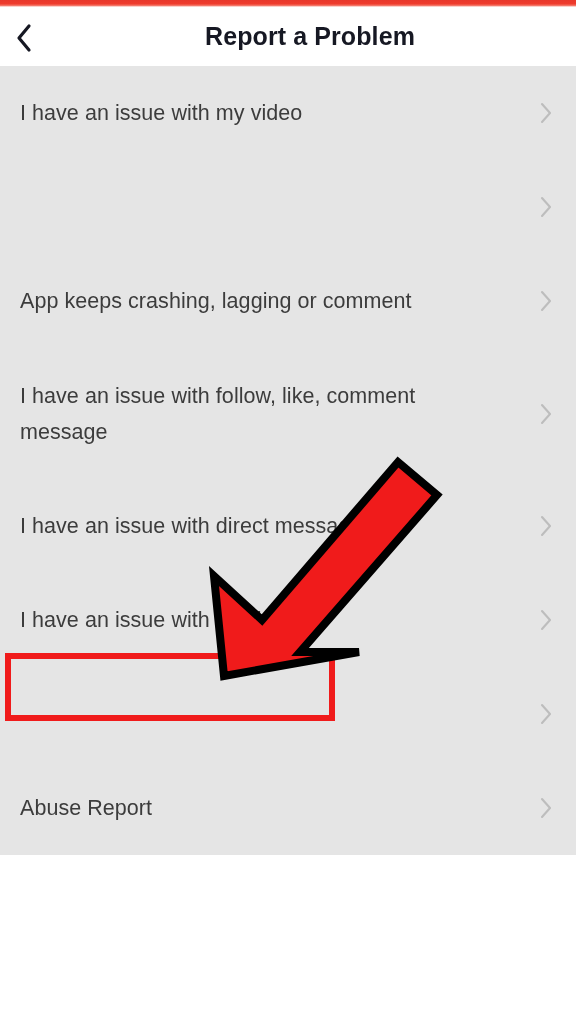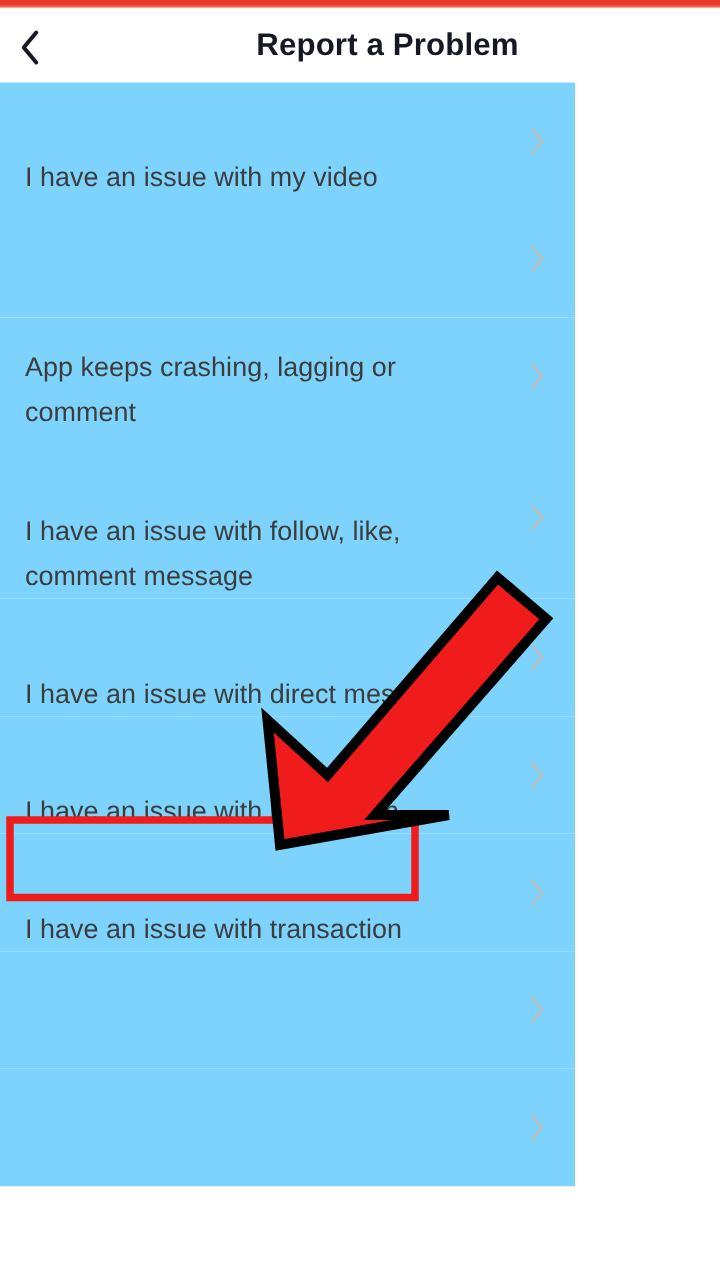--- a/index.html
+++ b/index.html
@@ -72,26 +72,26 @@
   
   .list {
     position: absolute;
     top: 66px;
     left: 0;
     width: 576px;
   }
   .list-item {
     position: relative;
     box-sizing: border-box;
-    width: 460px;
+    width: 576px;
     min-height: 94px;
     padding: 0 58px 0 20px;
     display: flex;
-    align-items: flex-end;
-    background: #7dd3fc;
+    align-items: center;
+    background: #e5e5e5;
     cursor: pointer;
   }
   .list-item.two-line { min-height: 131px; }
   .item-label {
     font-size: 21.5px;
     color: #3c3c3c;
     line-height: 36px;
     letter-spacing: 0.05px;
     max-width: 470px;
   }
@@ -198,38 +198,31 @@
     <div class="list-item">
       <span class="item-label">I have an issue with notification</span>
       <span class="chevron">
         <svg width="14" height="24" viewBox="0 0 14 24" aria-hidden="true">
           <polyline points="3,3 11,12 3,21" fill="none" stroke="#bdbdbd" stroke-width="2.1" stroke-linecap="round" stroke-linejoin="round"></polyline>
         </svg>
       </span>
     </div>
 
 
-    <div class="list-item">
-      <span class="item-label">I have an issue with transaction</span>
-      <span class="chevron">
-        <svg width="14" height="24" viewBox="0 0 14 24" aria-hidden="true">
-          <polyline points="3,3 11,12 3,21" fill="none" stroke="#bdbdbd" stroke-width="2.1" stroke-linecap="round" stroke-linejoin="round"></polyline>
-        </svg>
-      </span>
-    </div>
-
-    <div class="list-item">
-      <span class="chevron">
-        <svg width="14" height="24" viewBox="0 0 14 24" aria-hidden="true">
-          <polyline points="3,3 11,12 3,21" fill="none" stroke="#bdbdbd" stroke-width="2.1" stroke-linecap="round" stroke-linejoin="round"></polyline>
-        </svg>
-      </span>
-    </div>
-
-    <div class="list-item">
+
+    <div class="list-item">
+      <span class="chevron">
+        <svg width="14" height="24" viewBox="0 0 14 24" aria-hidden="true">
+          <polyline points="3,3 11,12 3,21" fill="none" stroke="#bdbdbd" stroke-width="2.1" stroke-linecap="round" stroke-linejoin="round"></polyline>
+        </svg>
+      </span>
+    </div>
+
+    <div class="list-item">
+      <span class="item-label">Abuse Report</span>
       <span class="chevron">
         <svg width="14" height="24" viewBox="0 0 14 24" aria-hidden="true">
           <polyline points="3,3 11,12 3,21" fill="none" stroke="#bdbdbd" stroke-width="2.1" stroke-linecap="round" stroke-linejoin="round"></polyline>
         </svg>
       </span>
     </div>
 
   </div>
 
   <div class="highlight-box"></div>

